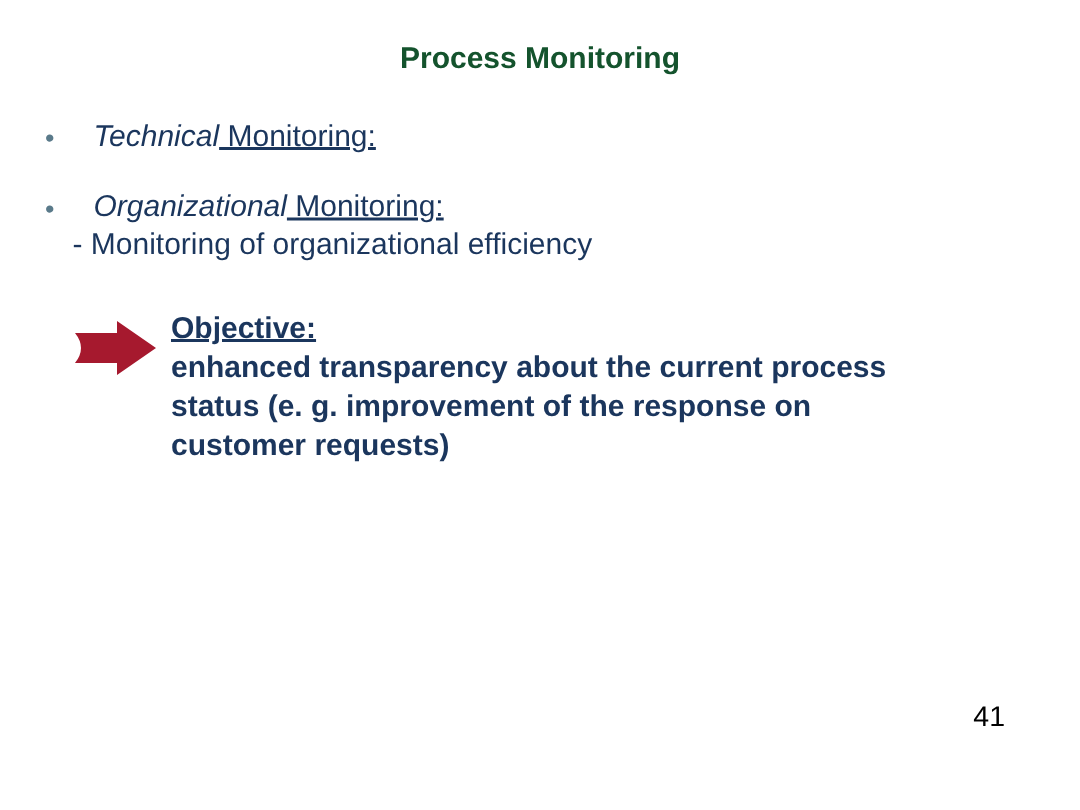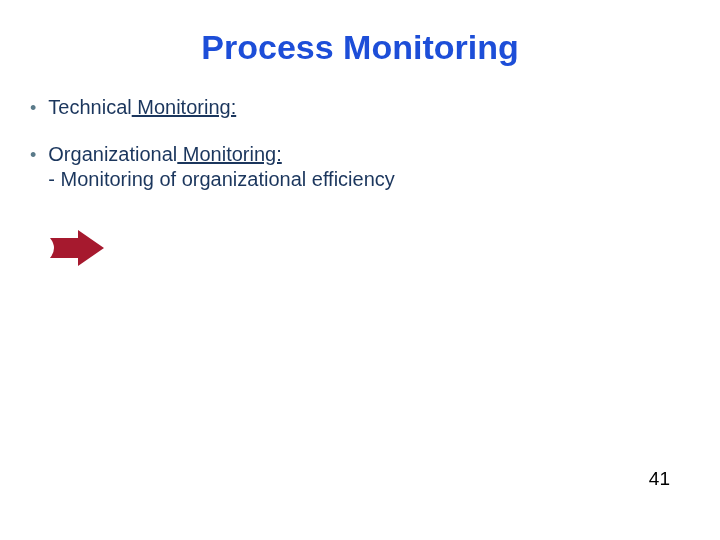--- a/index.html
+++ b/index.html
@@ -4,22 +4,22 @@
 <style>
   * { margin: 0; padding: 0; box-sizing: border-box; }
   html, body { width: 720px; height: 540px; background: #fff; font-family: Arial, Helvetica, sans-serif; }
   .slide {
     width: 720px;
     height: 540px;
     position: relative;
     padding: 0;
   }
   .title {
-    color: #1d4ed8;
-    font-size: 34px;
+    color: #14532d;
+    font-size: 20px;
     font-weight: bold;
     text-align: center;
     padding-top: 28px;
     padding-bottom: 28px;
   }
   .content {
     padding-left: 30px;
     padding-right: 40px;
     color: #1b365d;
   }
@@ -35,20 +35,22 @@
     margin-right: 12px;
     flex-shrink: 0;
     margin-top: 1px;
   }
   .bullet-body {
     font-size: 20px;
     line-height: 1.25;
     color: #1b365d;
   }
   .bullet-title {
+    font-style: italic;
+    margin-left: 14px;
   }
   .bullet-title-suffix {
     font-style: normal;
     text-decoration: underline;
   }
   .objective-row {
     display: flex;
     align-items: flex-start;
     margin-top: 30px;
     padding-left: 18px;
@@ -100,19 +102,23 @@
         <span>- Monitoring of organizational efficiency</span>
       </div>
     </div>
 
     <div class="objective-row">
       <div class="arrow-wrap">
         <svg class="arrow-svg" width="58" height="40" viewBox="0 0 58 40">
           <path d="M2 10 L30 10 Q30 2 30 2 L56 20 L30 38 Q30 30 30 30 L2 30 Q10 20 2 10 Z" fill="#a6192e"></path>
         </svg>
       </div>
+      <div class="objective-text">
+        <span class="objective-label">Objective:</span><br>
+        <span>enhanced transparency about the current process status (e. g. improvement of the response on customer requests)</span>
+      </div>
     </div>
 
   </div>
 
   <div class="page-number">41</div>
 
 </div>
 
 </body></html>

